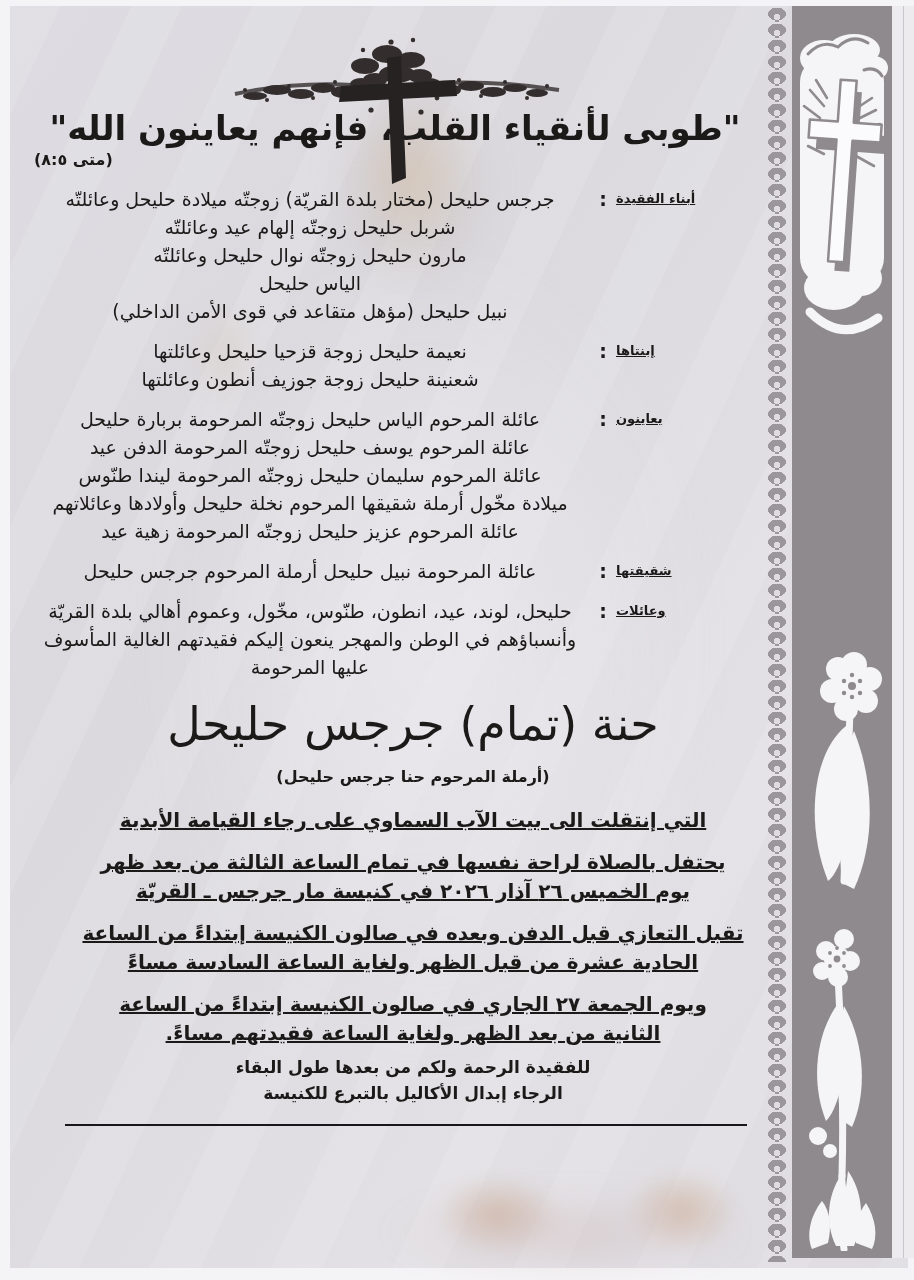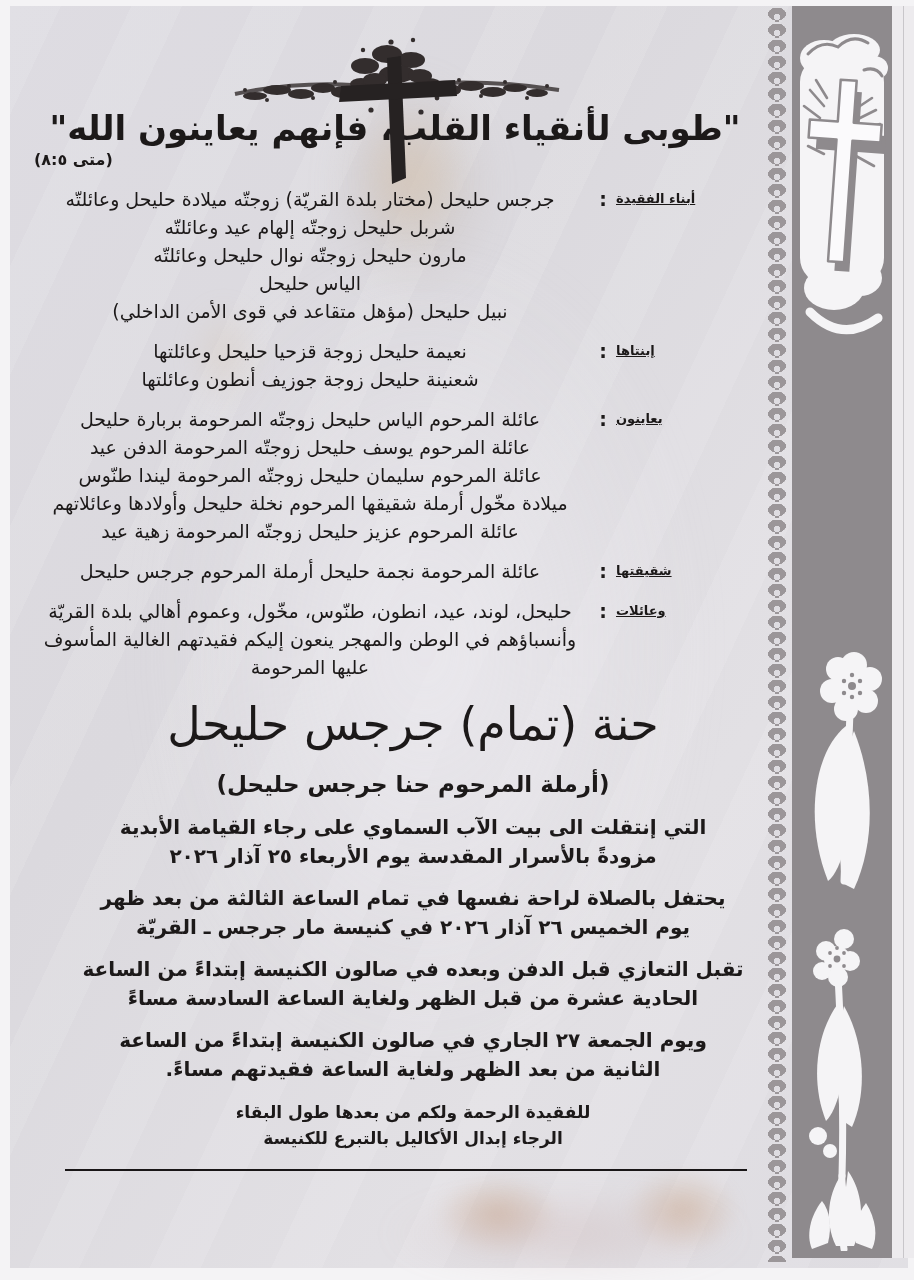--- a/index.html
+++ b/index.html
@@ -53,24 +53,24 @@
 
   .sections { margin-top:16px; }
   .sec { display:flex; direction:rtl; margin-bottom:12px; padding-right:18px; }
   .sec-label { width:126px; font-size:13px; font-weight:bold; line-height:28px; text-align:left;text-decoration:underline; }
   .sec-colon { width:26px; font-size:19px; font-weight:bold; line-height:28px; text-align:center; }
   .sec-lines { flex:1; }
   .sec-line { direction:rtl; text-align:center; font-size:19px; font-weight:normal; line-height:28px; }
 
   .centered { direction:rtl; text-align:center; position:relative; left:18px; }
   .dname { font-size:46px; font-weight:normal; line-height:62px; }
-  .dsub  { margin-top:13px; font-size:23px; font-weight:bold; line-height:32px; }
-  .para  { margin-top:13px; }
+  .dsub  { margin-top:6px; font-size:16px; font-weight:bold; line-height:32px; }
+  .para  { margin-top:13px;text-decoration:underline; }
   .para-line { direction:rtl; text-align:center; font-size:20px; font-weight:bold; line-height:29px; }
-  .closing { margin-top:15px; }
+  .closing { margin-top:6px; }
   .closing-line { direction:rtl; text-align:center; font-size:17px; font-weight:bold; line-height:26px; }
 
   .rule { margin:18px 0 0 35px; width:682px; height:2px; background:#191617; }
 </style>
 </head>
 <body>
 
 <div class="page">
   <div class="doc">
     <div class="sheen"></div>
@@ -249,41 +249,40 @@
           <div class="sec-line">عائلة المرحوم سليمان حليحل زوجتّه المرحومة ليندا طنّوس</div>
           <div class="sec-line">ميلادة مخّول أرملة شقيقها المرحوم نخلة حليحل وأولادها وعائلاتهم</div>
           <div class="sec-line">عائلة المرحوم عزيز حليحل زوجتّه المرحومة زهية عيد</div>
         </div>
       </div>
 
       <div class="sec">
         <div class="sec-label">شقيقتها</div>
         <div class="sec-colon">:</div>
         <div class="sec-lines">
-          <div class="sec-line">عائلة المرحومة نجمة حليحل أرملة المرحوم جرجس حليحل</div>
+          <div class="sec-line">عائلة المرحومة نبيل حليحل أرملة المرحوم جرجس حليحل</div>
         </div>
       </div>
 
       <div class="sec">
         <div class="sec-label">وعائلات</div>
         <div class="sec-colon">:</div>
         <div class="sec-lines">
           <div class="sec-line">حليحل، لوند، عيد، انطون، طنّوس، مخّول، وعموم أهالي بلدة القريّة</div>
           <div class="sec-line">وأنسباؤهم في الوطن والمهجر ينعون إليكم فقيدتهم الغالية المأسوف</div>
           <div class="sec-line">عليها المرحومة</div>
         </div>
       </div>
     </div>
 
     <div class="dname centered">حنة (تمام) جرجس حليحل</div>
     <div class="dsub centered">(أرملة المرحوم حنا جرجس حليحل)</div>
 
     <div class="para centered">
       <div class="para-line">التي إنتقلت الى بيت الآب السماوي على رجاء القيامة الأبدية</div>
-      <div class="para-line">مزودةً بالأسرار المقدسة يوم الأربعاء ٢٥ آذار ٢٠٢٦</div>
     </div>
     <div class="para centered">
       <div class="para-line">يحتفل بالصلاة لراحة نفسها في تمام الساعة الثالثة من بعد ظهر</div>
       <div class="para-line">يوم الخميس ٢٦ آذار ٢٠٢٦ في كنيسة مار جرجس ـ القريّة</div>
     </div>
     <div class="para centered">
       <div class="para-line">تقبل التعازي قبل الدفن وبعده في صالون الكنيسة إبتداءً من الساعة</div>
       <div class="para-line">الحادية عشرة من قبل الظهر ولغاية الساعة السادسة مساءً</div>
     </div>
     <div class="para centered">

